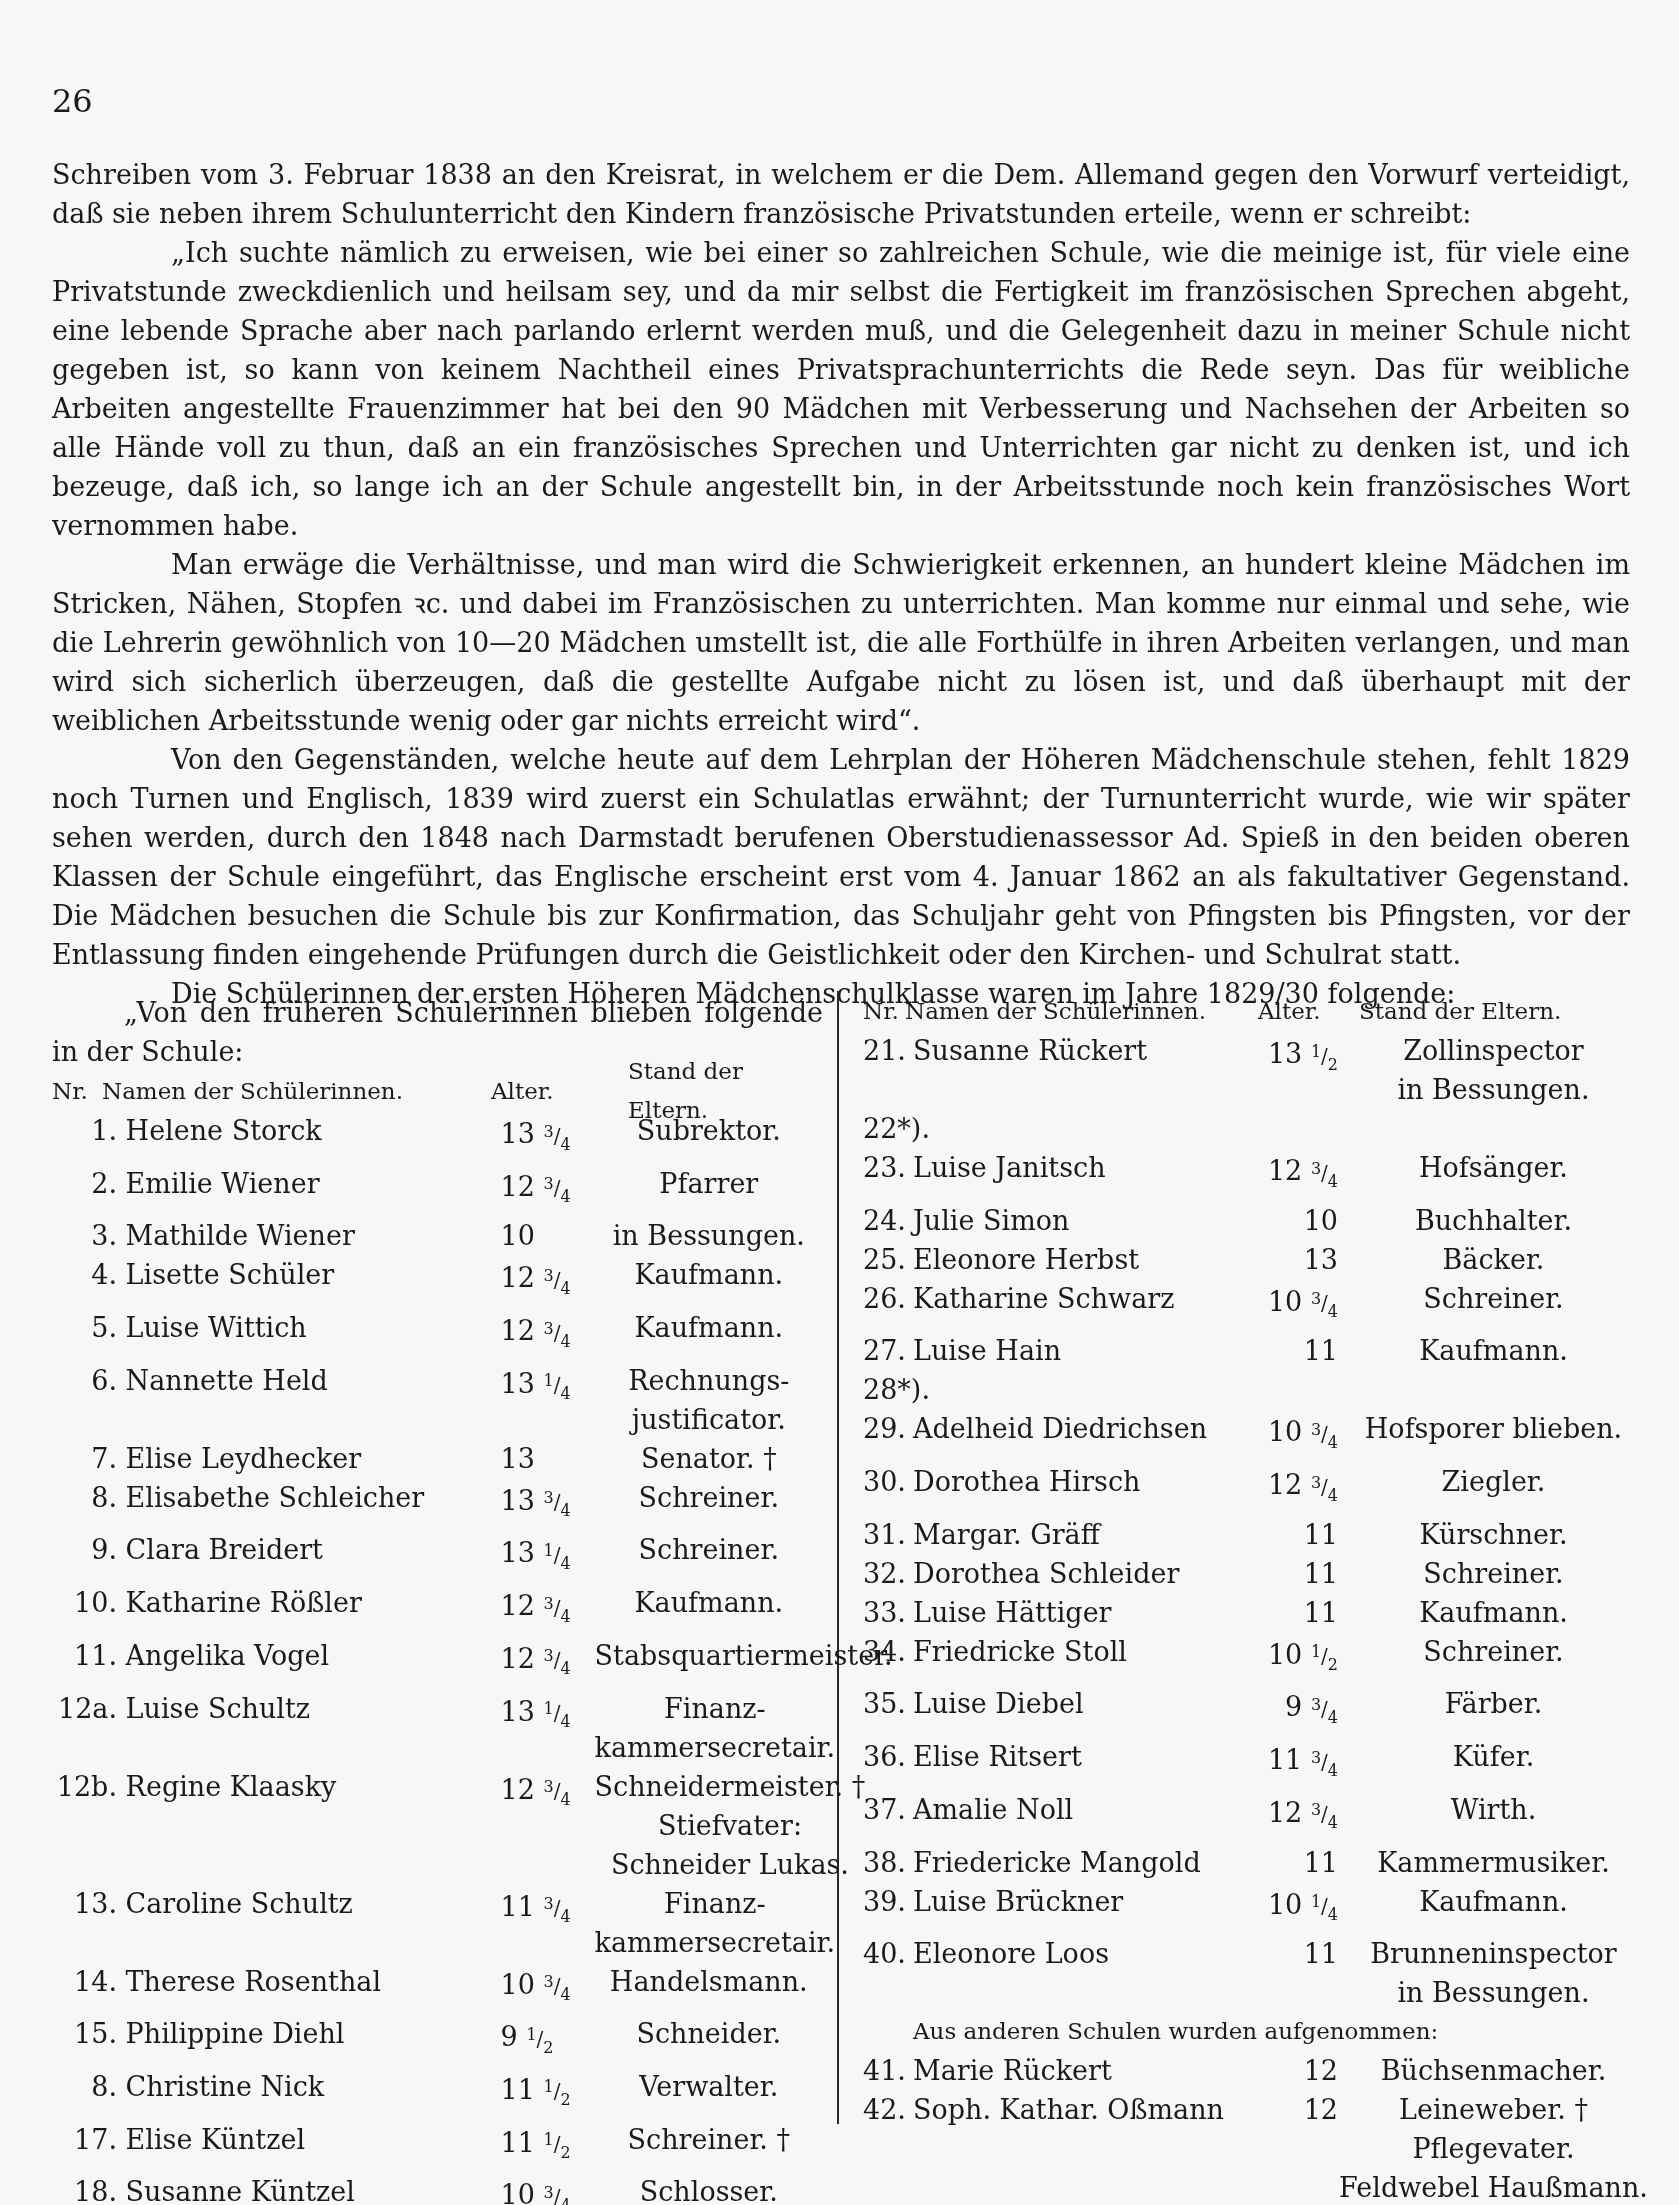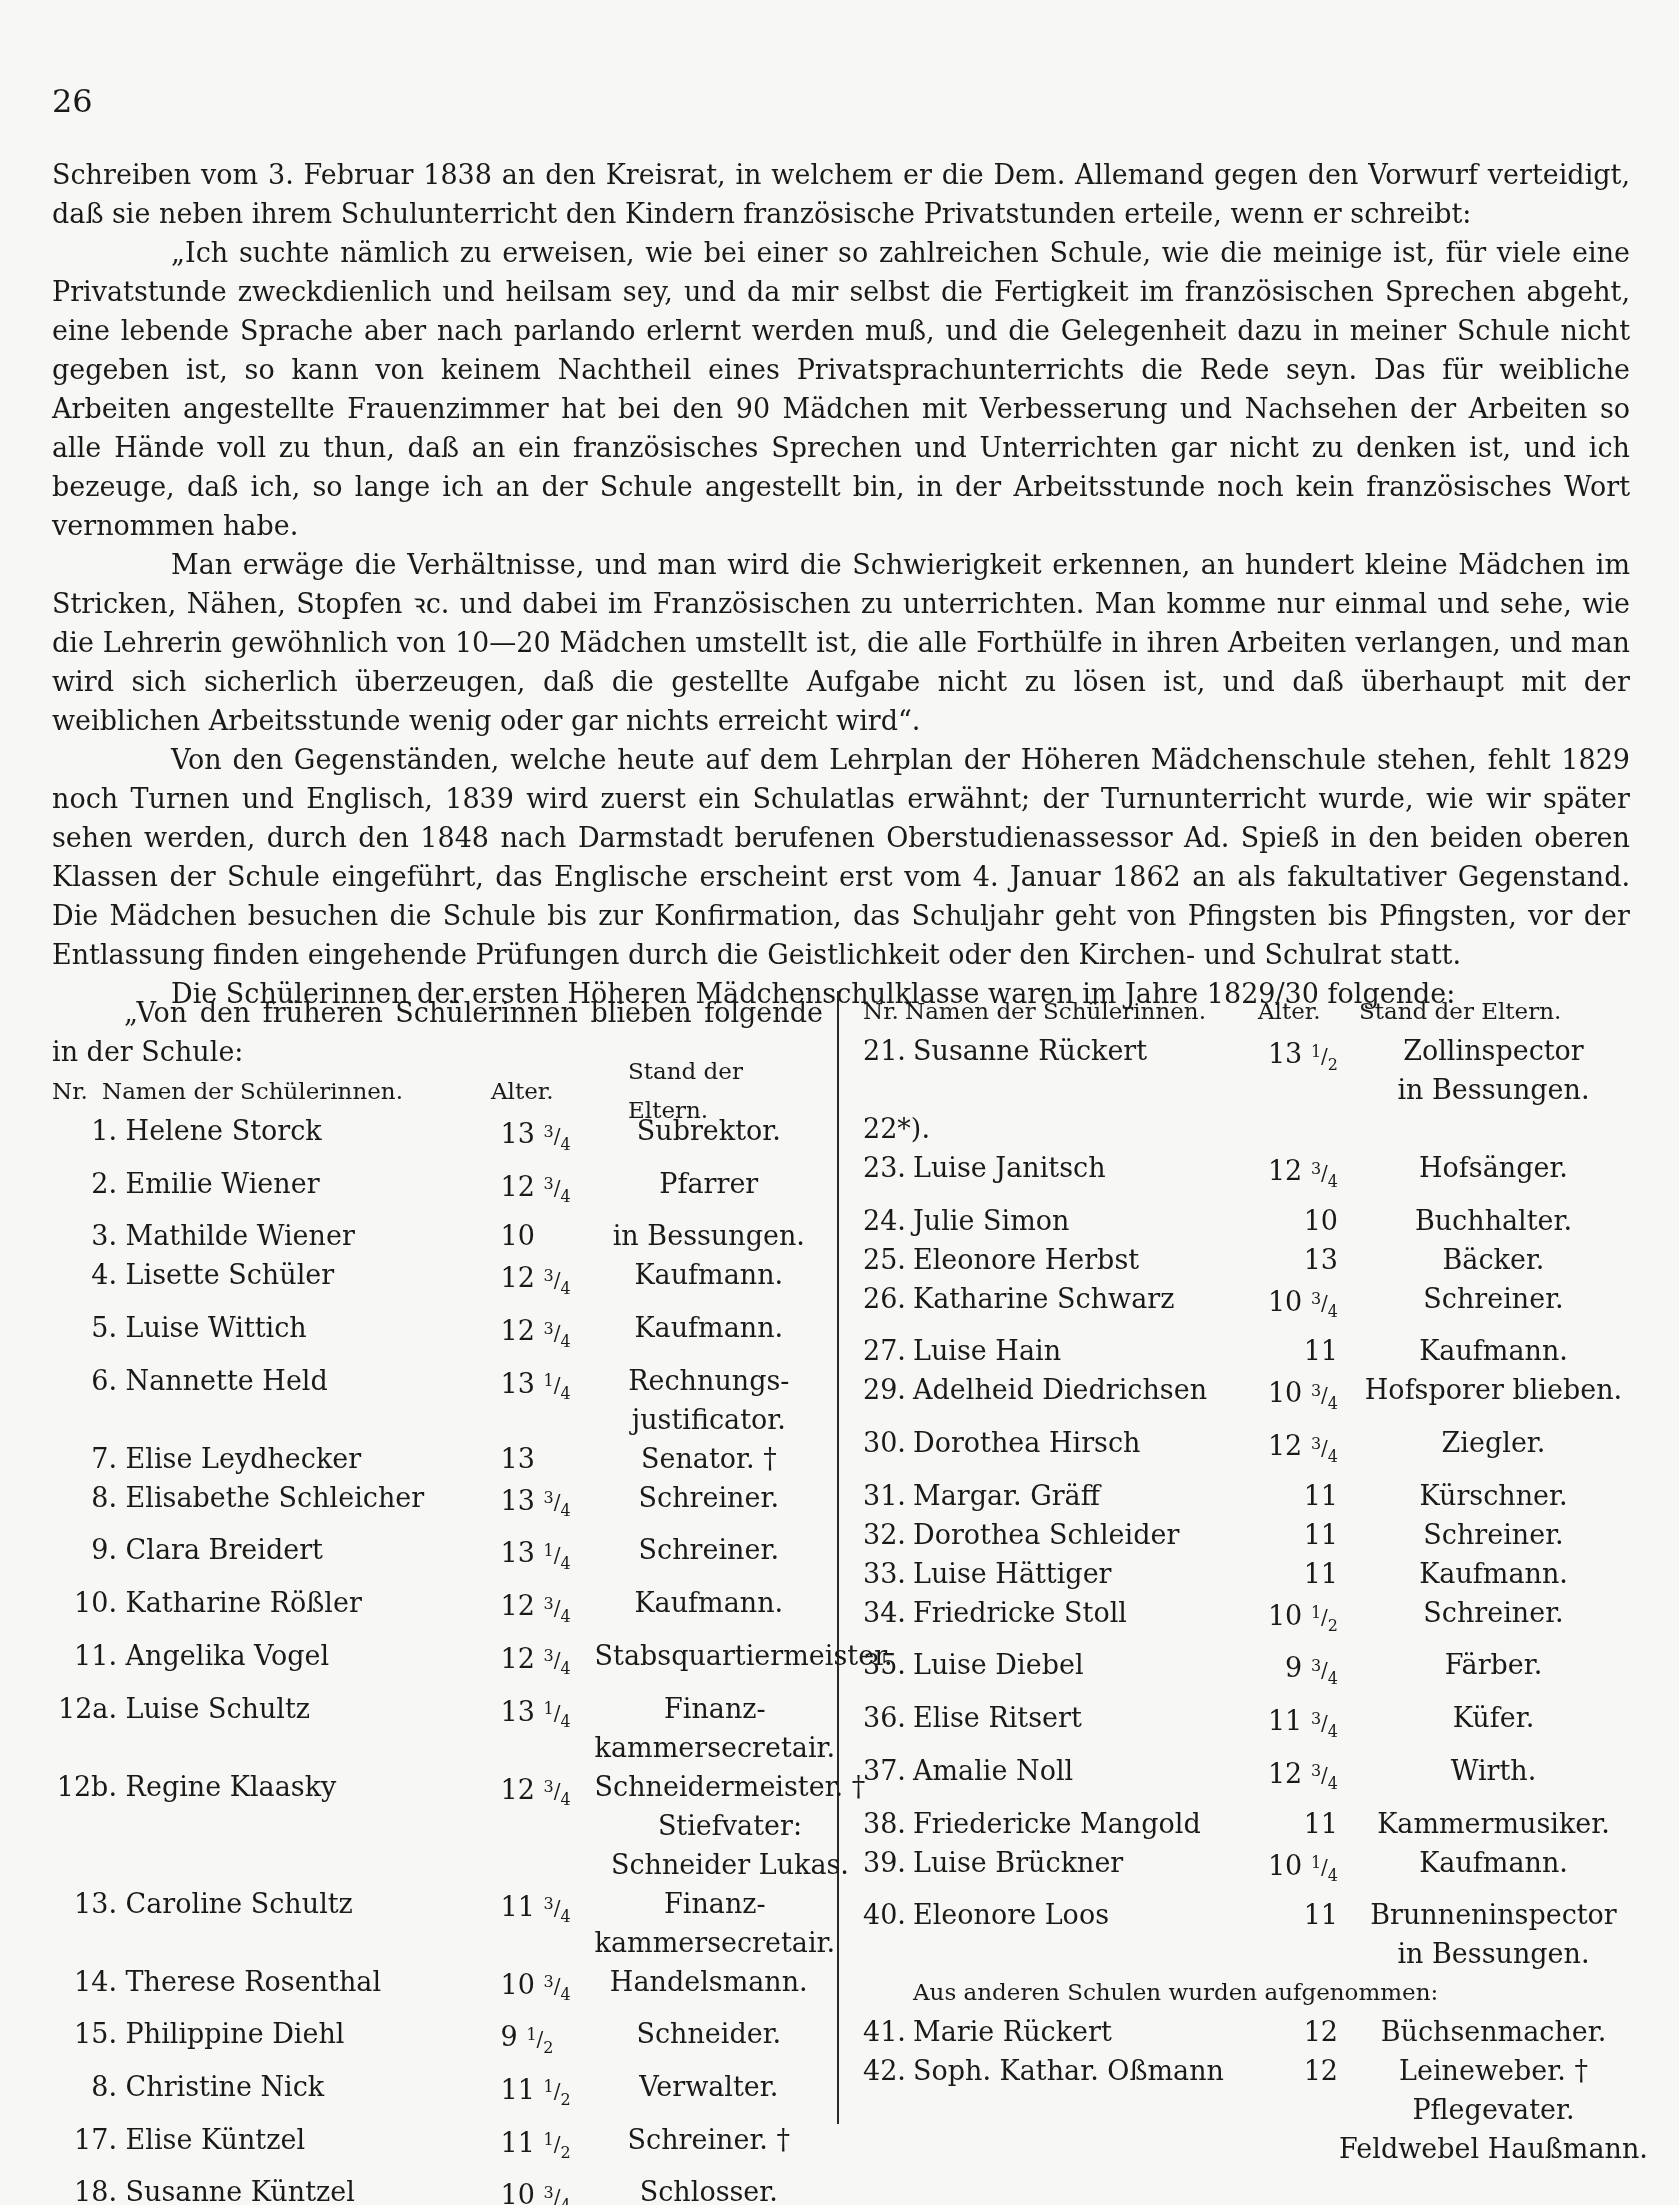--- a/index.html
+++ b/index.html
@@ -304,20 +304,26 @@
       </div>
       <div class="row">
         <span class="nr">27.</span>
         <span class="name">Luise Hain</span>
         <span class="age"><span>11</span></span>
         <span class="stand">
           <span class="line">Kaufmann.</span>
         </span>
       </div>
       <div class="row">
+        <span class="nr">28*).</span>
+        <span class="name"></span>
+        <span class="age"></span>
+        <span class="stand"></span>
+      </div>
+      <div class="row">
         <span class="nr">29.</span>
         <span class="name">Adelheid Diedrichsen</span>
         <span class="age"><span>10</span> <span class="frac"><sup>3</sup>/<sub>4</sub></span></span>
         <span class="stand">
           <span class="line">Hofsporer blieben.</span>
         </span>
       </div>
       <div class="row">
         <span class="nr">30.</span>
         <span class="name">Dorothea Hirsch</span>

